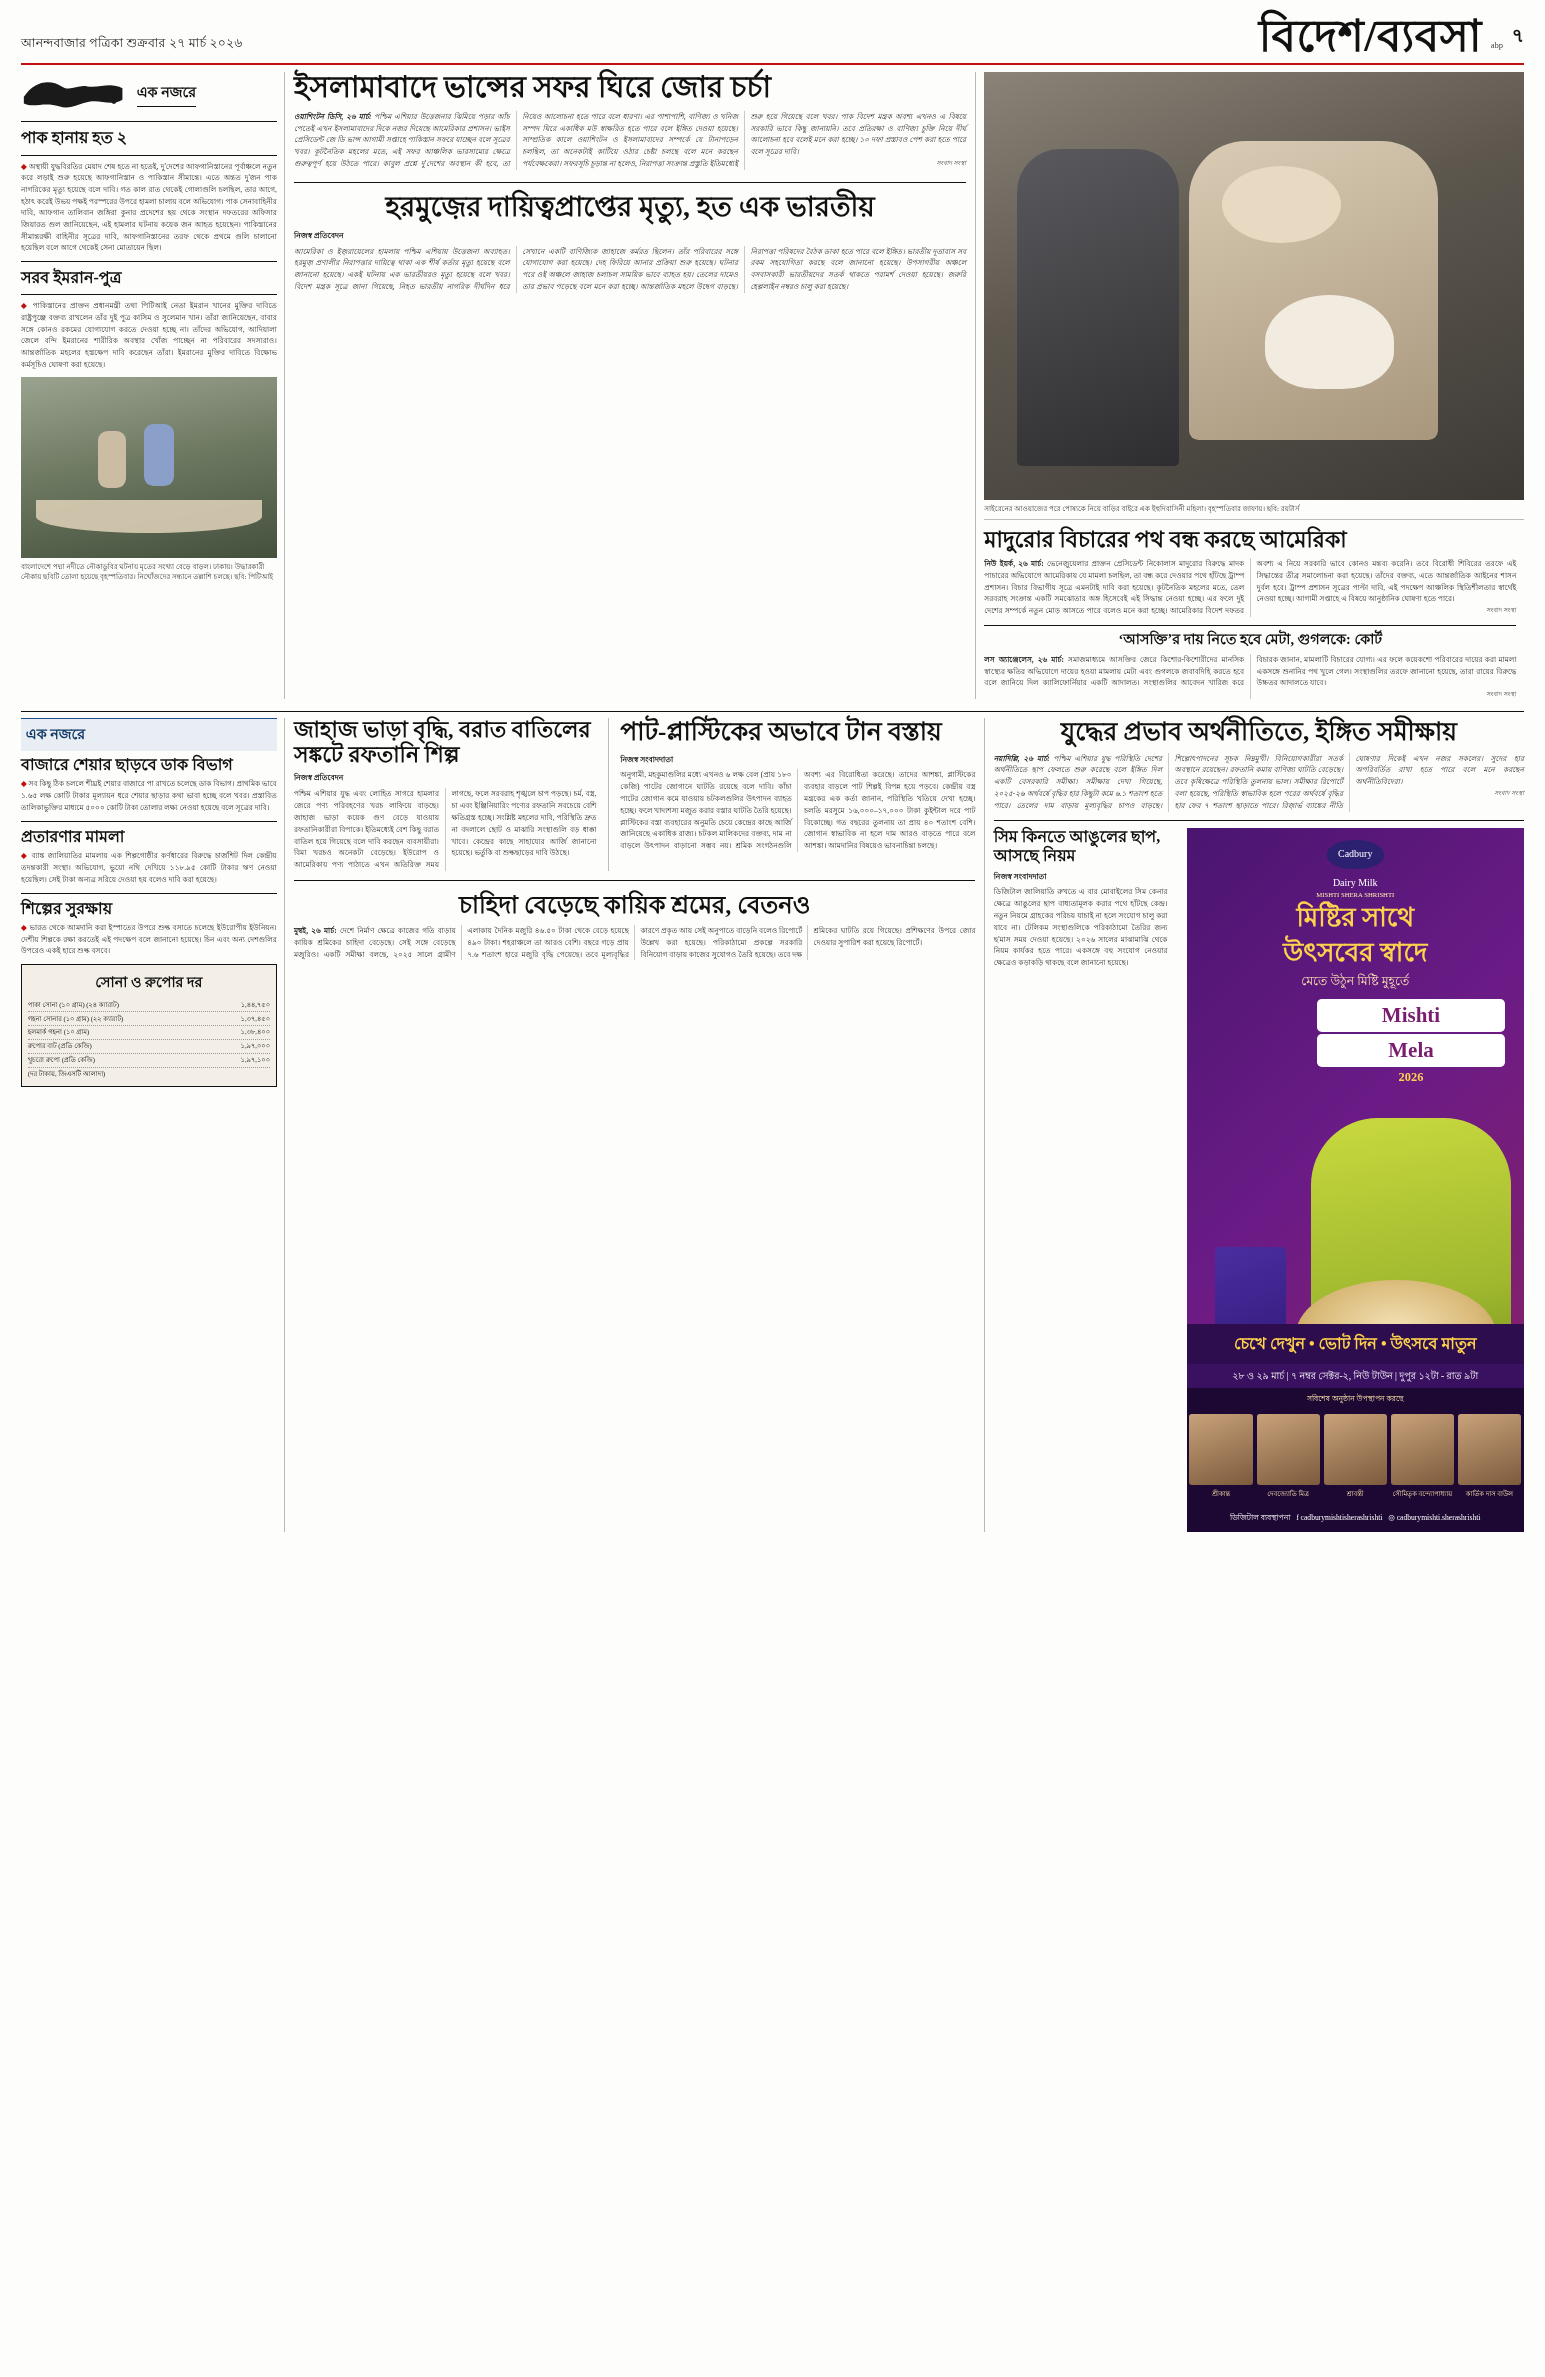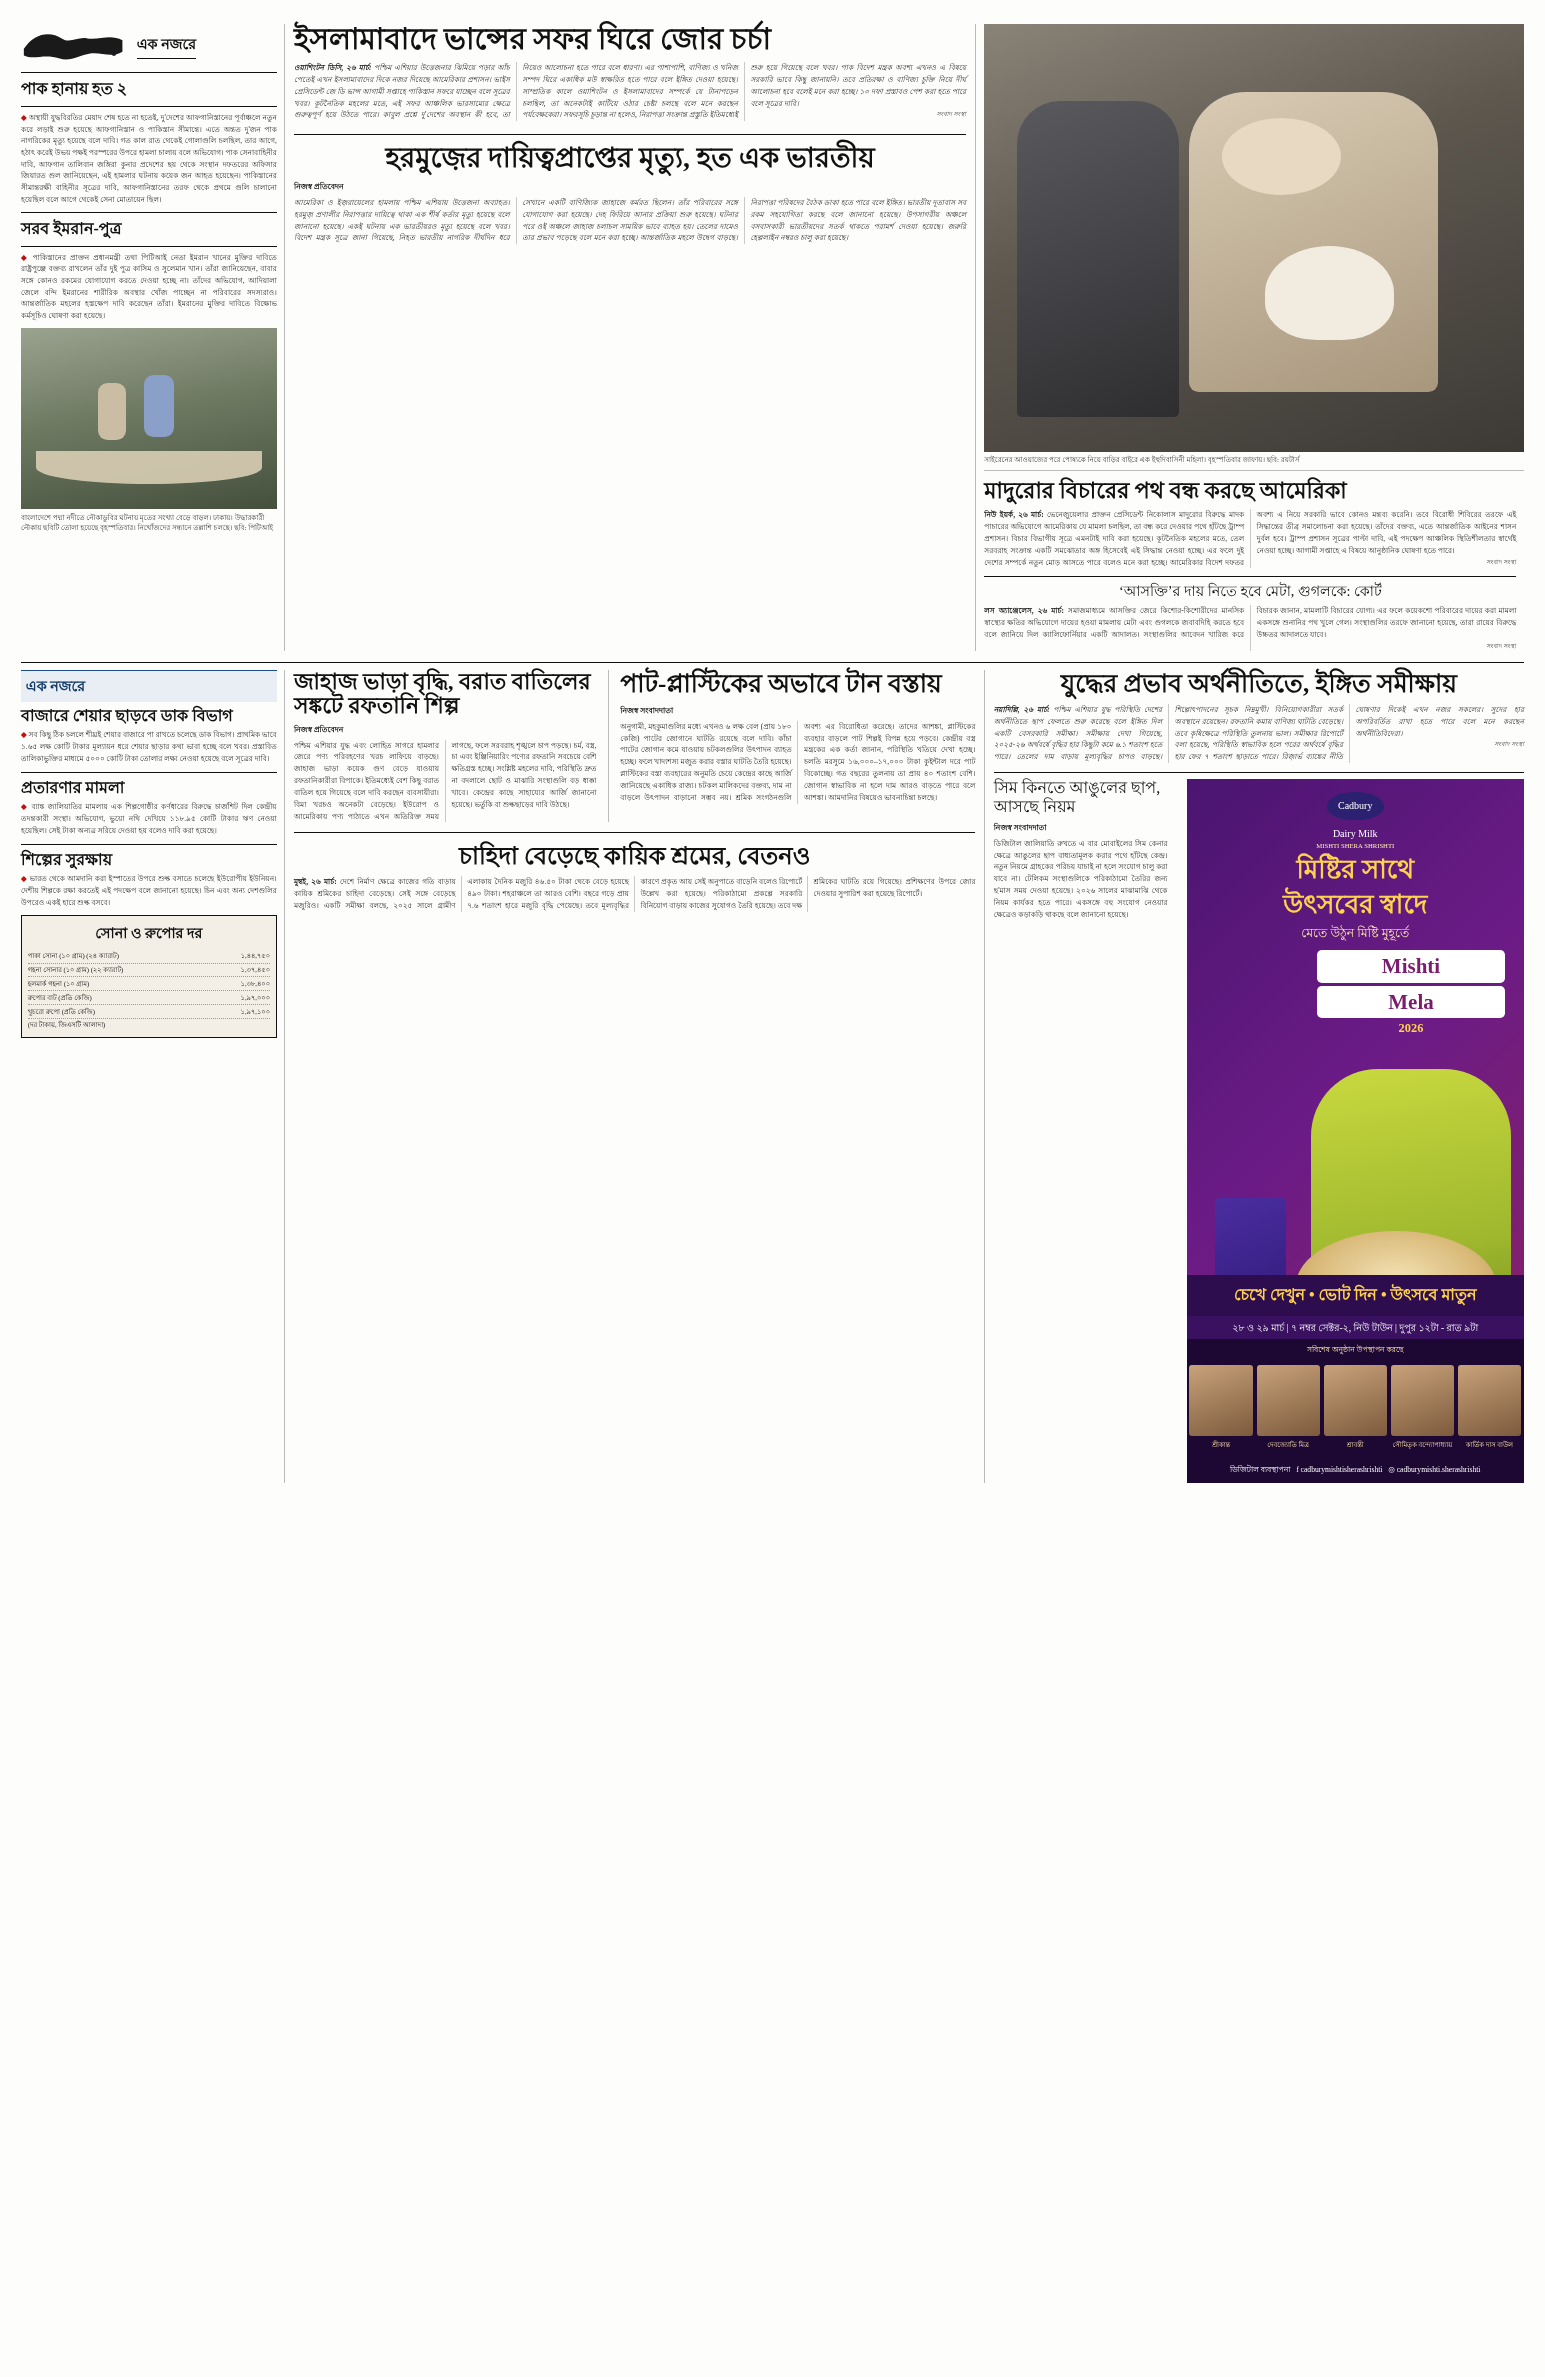--- a/index.html
+++ b/index.html
@@ -31,21 +31,21 @@
   .big-head-1{font-size:29.5px;line-height:1.08;font-weight:bold;margin-bottom:6.7px;}
   .cols3{column-count:3;column-gap:12.4px;column-rule:0.5px solid #c9c9c9;font-style:italic;}
   .cols2{column-count:2;column-gap:12.4px;column-rule:0.5px solid #c9c9c9;}
   .cols4{column-count:4;column-gap:11.4px;column-rule:0.5px solid #c9c9c9;}
   .photo{background:#6d6b66;position:relative;overflow:hidden;}
   .photo.p1{height:428px;background:linear-gradient(160deg,#8a8378 0%,#5d574e 42%,#3d3a36 100%);}
   .photo.p2{height:181px;background:linear-gradient(170deg,#9aa38f 0%,#6f7a63 45%,#44503c 100%);}
   .sig{font-size:6.2px;color:#444;text-align:right;}
   .headline-2{font-size:27.6px;font-weight:bold;line-height:1.1;text-align:center;margin:3.8px 0 6.7px;}
   .headline-3{font-size:22px;font-weight:bold;line-height:1.12;}
-  .boxhead{font-size:14.3px;font-weight:normal;line-height:1.18;text-align:center;}
+  .boxhead{font-size:14.3px;font-weight:bold;line-height:1.18;text-align:center;}
   
   .zone-bot{display:flex;margin-top:11.4px;border-top:1.4px solid #111;padding-top:6.7px;}
   .b-left{width:257px;padding-right:7.6px;}
   .b-mid{width:685px;padding:0 8.6px;}
   .b-right{width:533px;padding-left:8.6px;}
   .ek2{background:#e9eef5;border-top:1.4px solid #1d4e89;padding:3.8px 4.8px;margin-bottom:4.8px;}
   .ek2 .t{font-size:14.3px;font-weight:bold;color:#123a66;}
   .blue-head{font-size:16px;font-weight:bold;color:#111;line-height:1.15;margin:4.8px 0 3.8px;}
   .rate-box{border:1px solid #111;background:#f3efe6;padding:5.7px;margin-top:6.7px;}
   .rate-title{font-size:14.3px;font-weight:bold;text-align:center;margin-bottom:3.8px;}
@@ -70,20 +70,28 @@
   .bar{position:absolute;left:28.5px;bottom:128px;width:71px;height:157px;background:linear-gradient(160deg,#4a2ea0,#2b1570);border-radius:4.8px;}
   
   .boat-a{position:absolute;left:6%;bottom:14%;width:88%;height:18%;background:#d8cdb4;border-radius:0 0 60% 60%;opacity:.9;}
   .fig{position:absolute;background:#cbbda3;border-radius:9.5px;}
 </style>
 </head>
 <body>
 
 <div class="page">
 
+  <div class="masthead">
+    <div class="mast-left">আনন্দবাজার পত্রিকা শুক্রবার ২৭ মার্চ ২০২৬</div>
+    <div class="mast-right">
+      <div class="mast-title">বিদেশ/ব্যবসা</div>
+      <div class="mast-sub">abp</div>
+      <div class="mast-page">৭</div>
+    </div>
+  </div>
 
   <div class="zone-top">
 
     <div class="z-left">
       <div class="eknojore">
         <div class="globe">
           <svg width="109" height="44" viewBox="0 0 230 92">
             <path d="M6 52 C28 18, 62 14, 86 30 C104 42, 118 26, 140 30 C166 34, 188 20, 214 34 L214 58 C190 72, 168 58, 146 62 C122 66, 104 80, 80 72 C50 62, 26 76, 6 66 Z" fill="#1a1a1a"></path>
             <circle cx="40" cy="40" r="7" fill="#1a1a1a"></circle>
             <circle cx="196" cy="62" r="5" fill="#1a1a1a"></circle>

